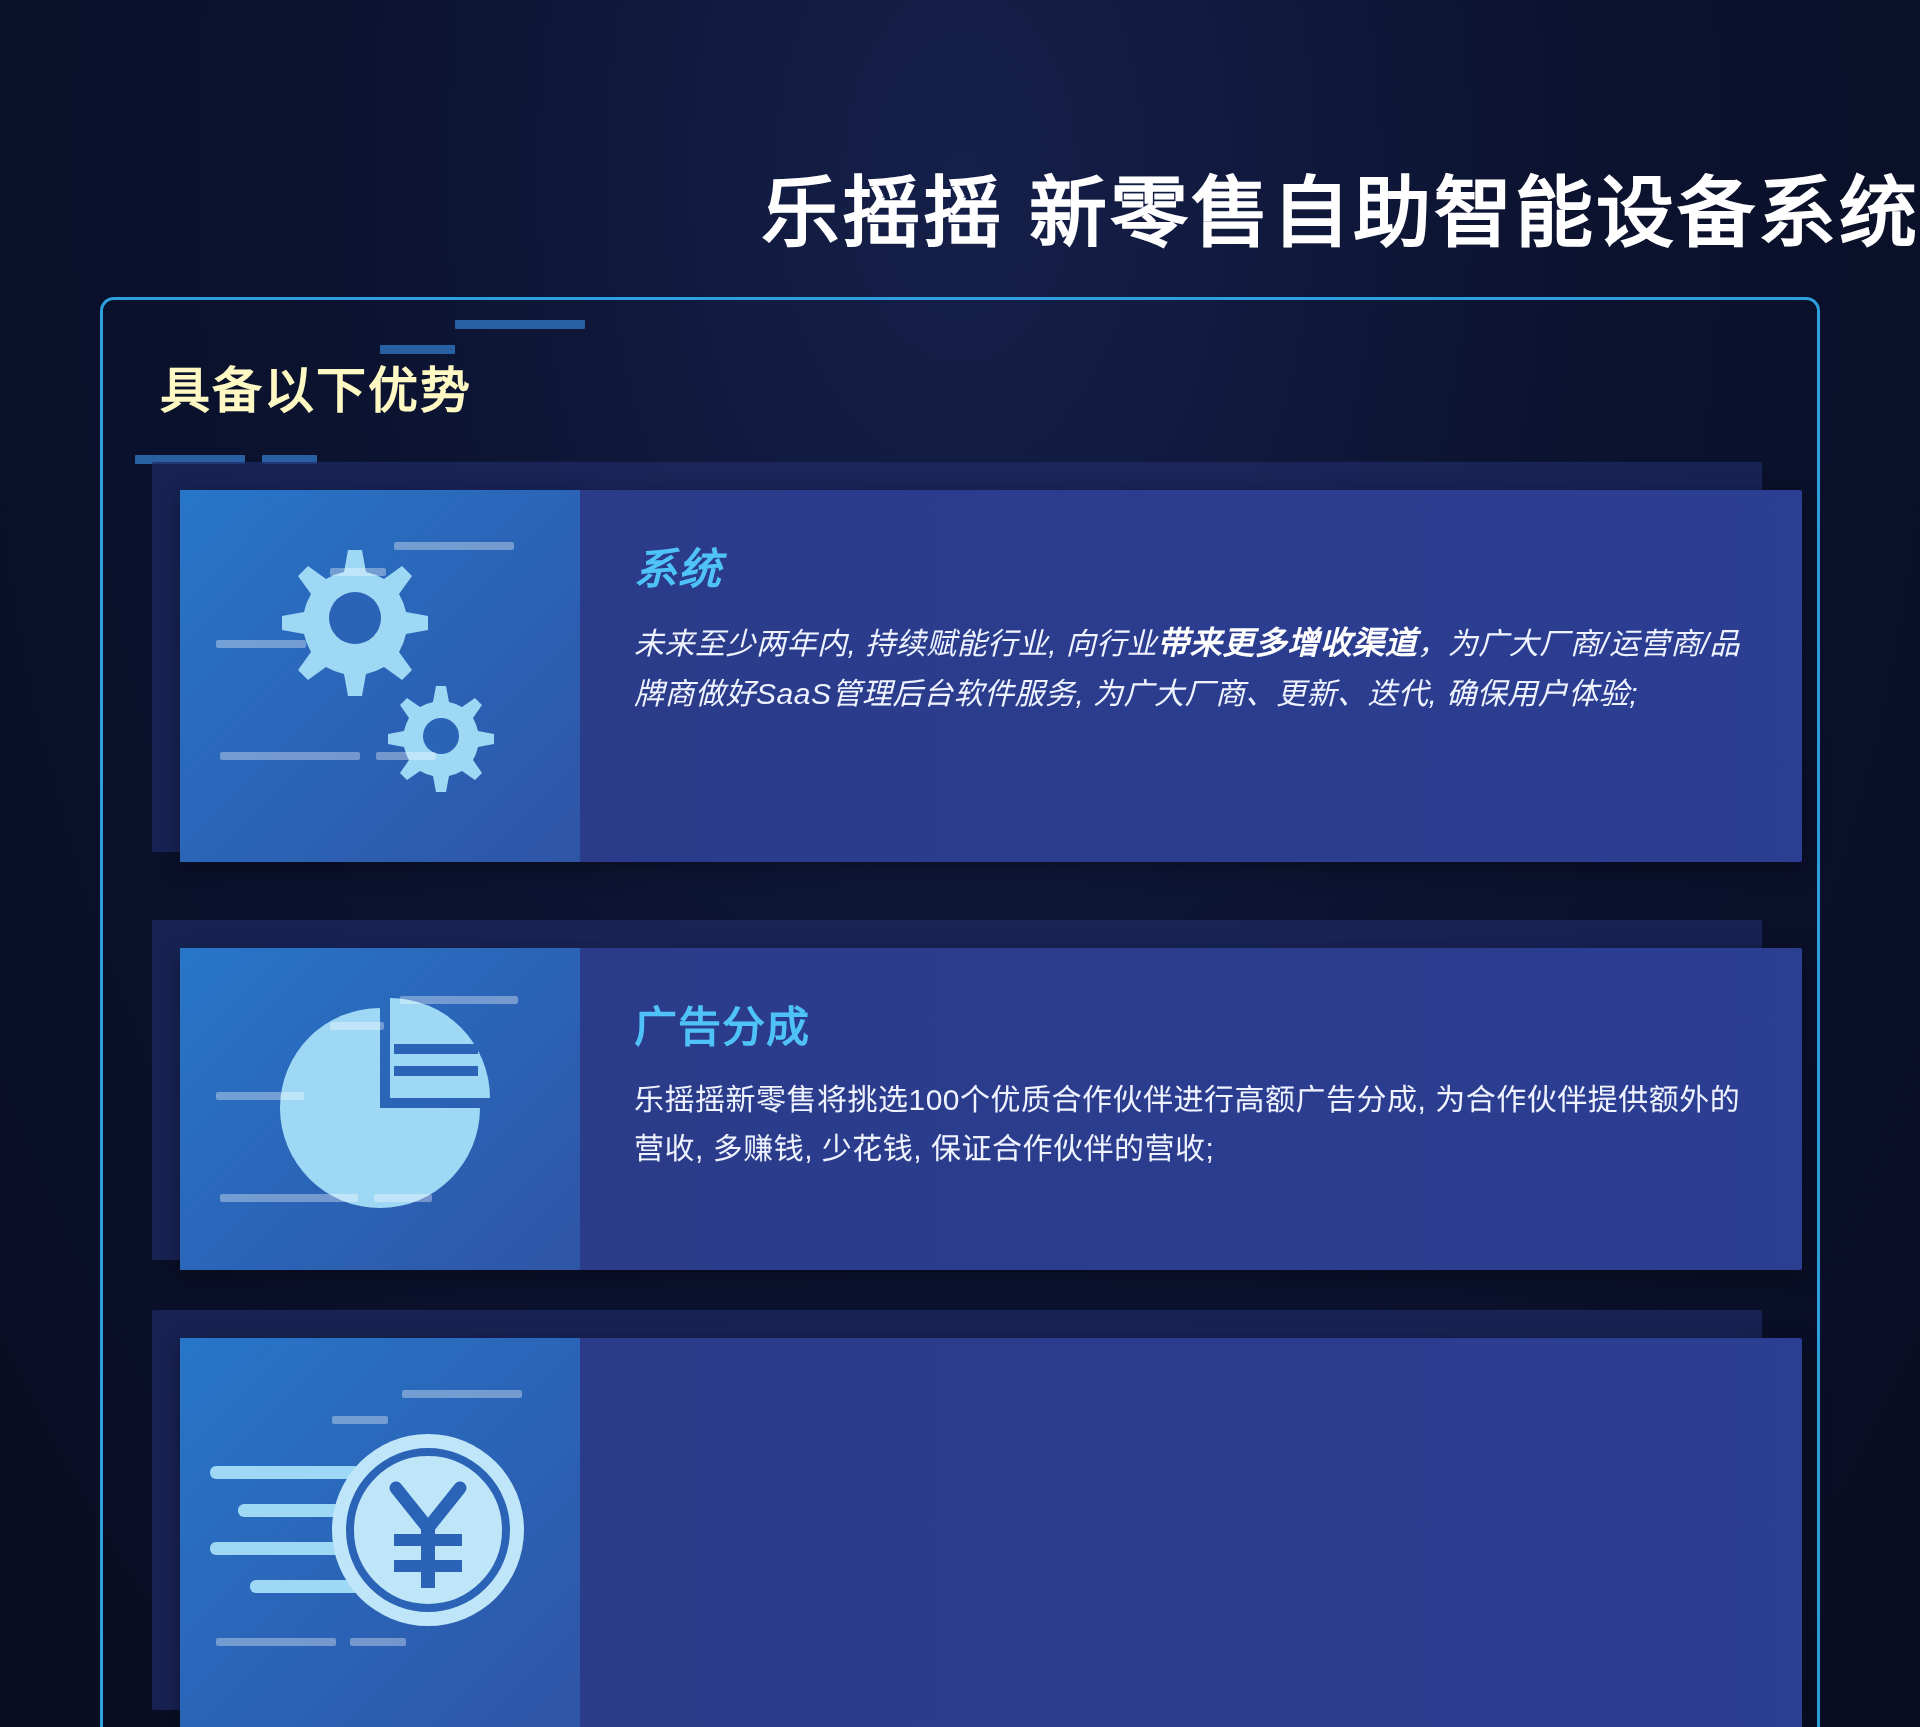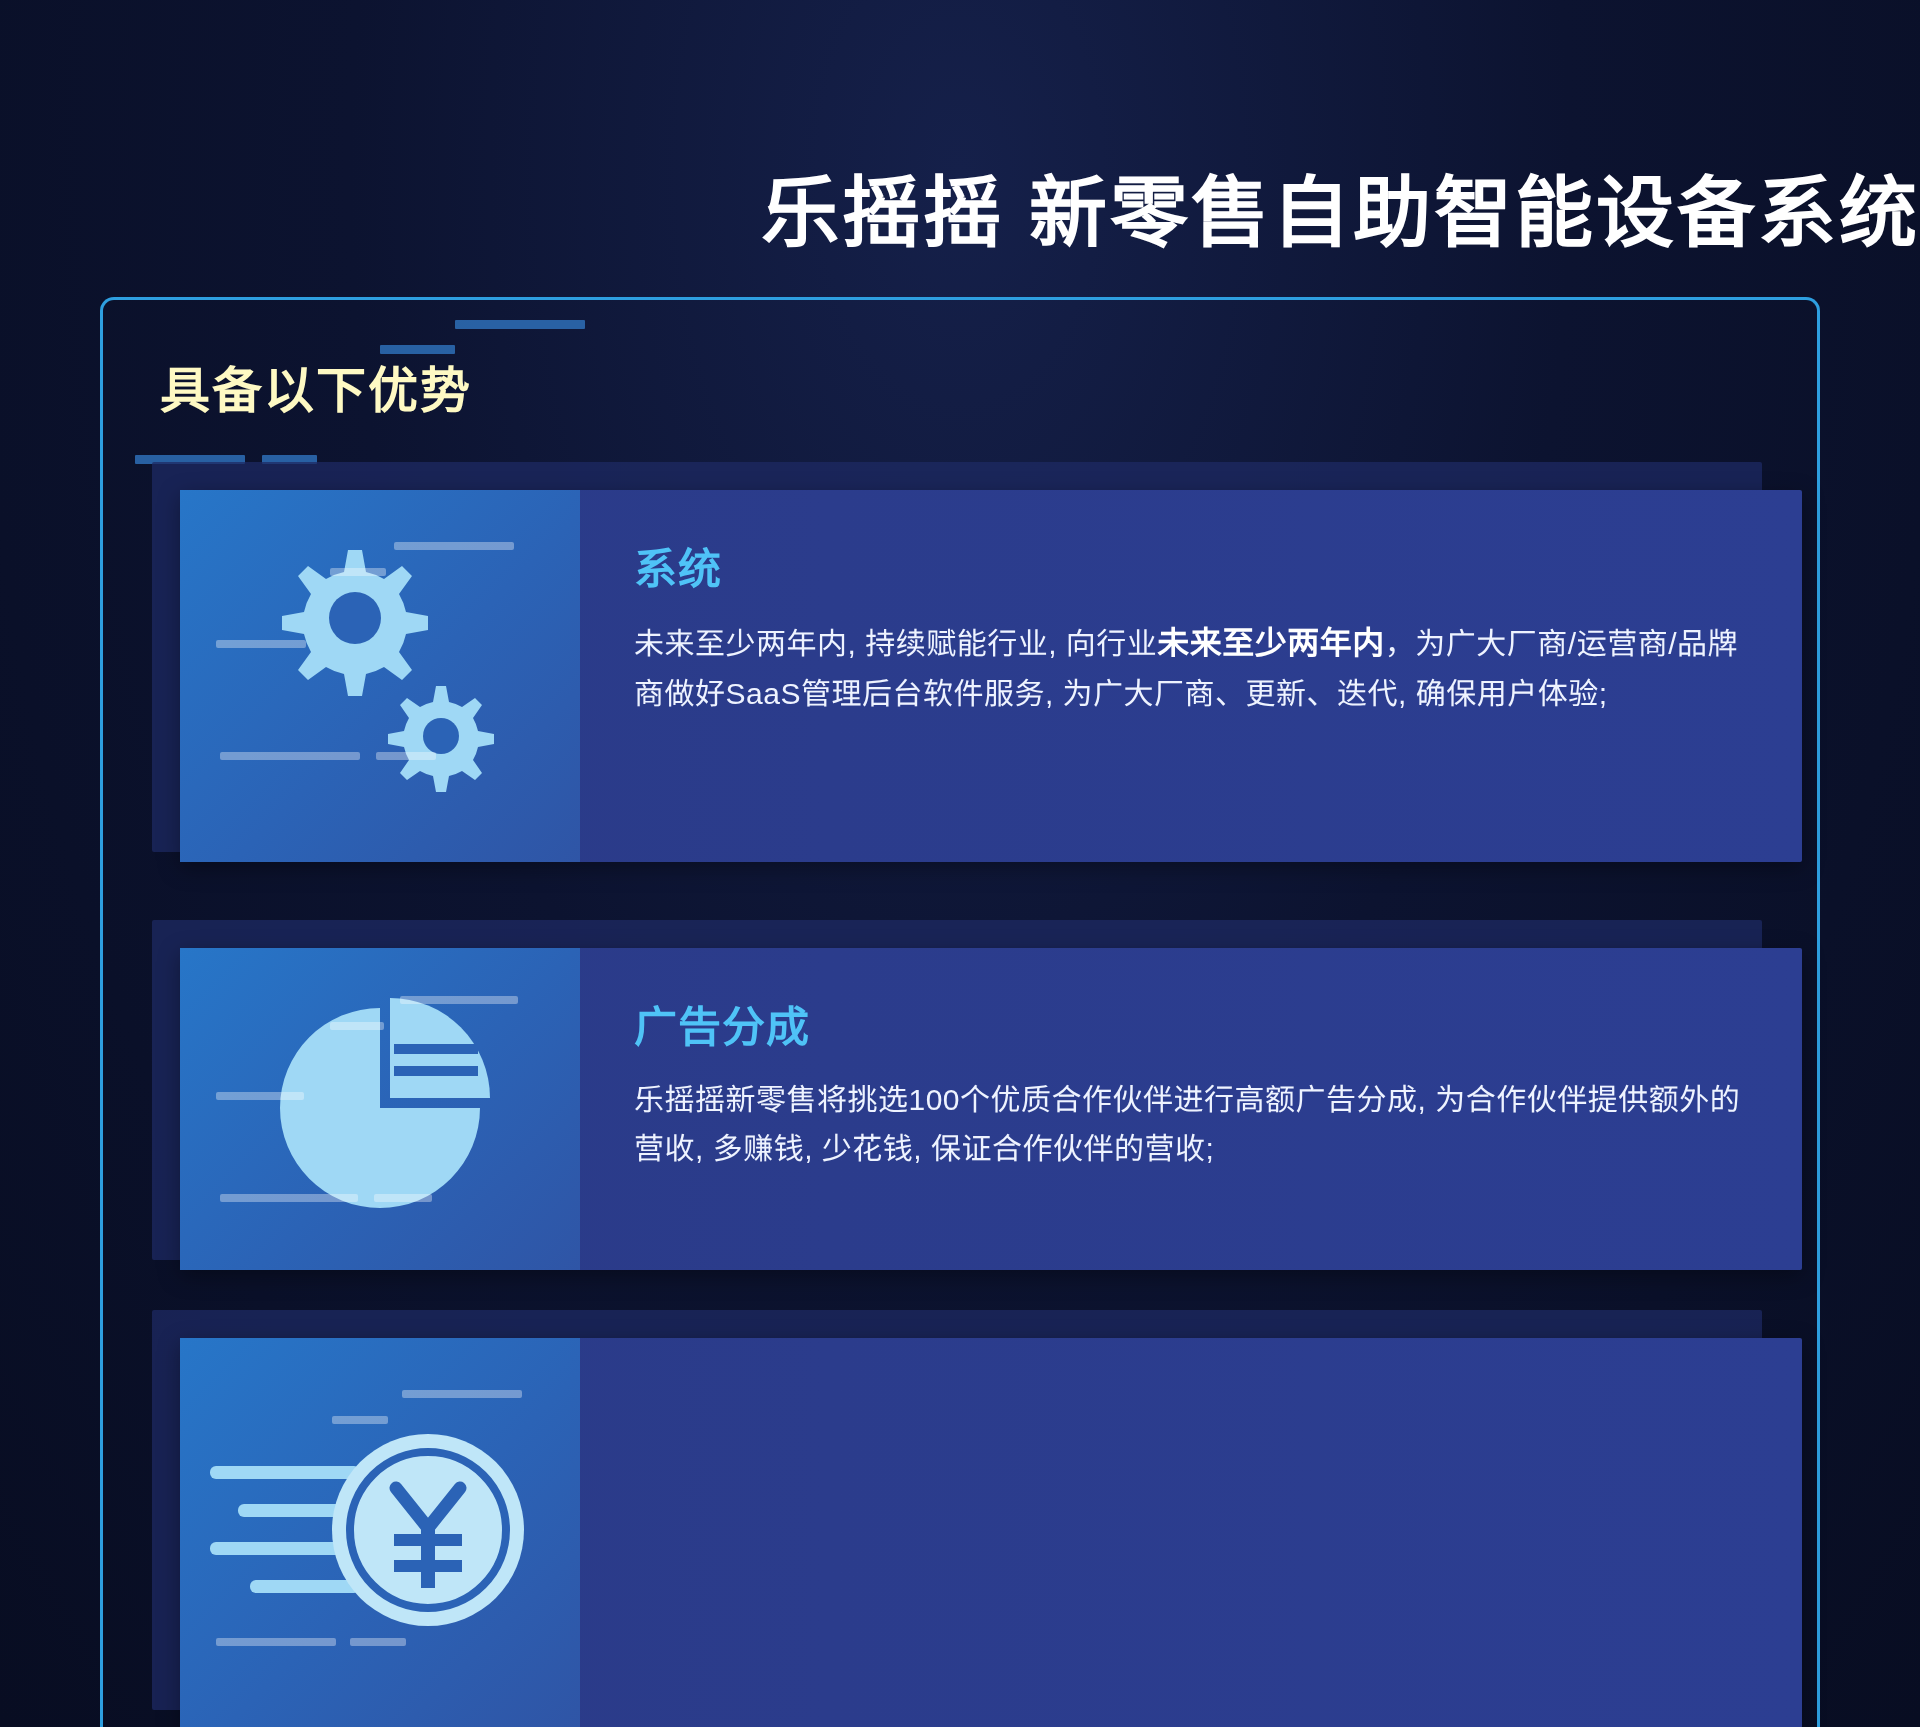--- a/index.html
+++ b/index.html
@@ -138,39 +138,39 @@
 
 <div class="section-heading">具备以下优势</div>
 
 <div class="dash" style="left:455px; top:320px; width:130px;"></div>
 <div class="dash" style="left:380px; top:345px; width:75px;"></div>
 <div class="dash" style="left:135px; top:455px; width:110px;"></div>
 <div class="dash" style="left:262px; top:455px; width:55px;"></div>
 
 <div class="card-wrap" style="top:462px; height:420px;">
   <div class="card-shadow" style="width:1610px; height:390px;"></div>
-  <div class="card" style="height:372px;">
+  <div class="card" style="height:372px;font-style:italic;">
     <div class="card-icon">
       <div class="icon-dash" style="left:214px; top:52px; width:120px;"></div>
       <div class="icon-dash" style="left:150px; top:78px; width:56px;"></div>
       <div class="icon-dash" style="left:36px; top:150px; width:90px;"></div>
       <div class="icon-dash" style="left:40px; top:262px; width:140px;"></div>
       <div class="icon-dash" style="left:196px; top:262px; width:60px;"></div>
       <svg width="400" height="372" viewBox="0 0 400 372" aria-hidden="true">
         <g fill="#9fd8f5">
           <path d="M168 60 l14 0 4 22 a60 60 0 0 1 18 7 l18-13 10 10 -13 18 a60 60 0 0 1 7 18 l22 4 0 14 -22 4 a60 60 0 0 1 -7 18 l13 18 -10 10 -18-13 a60 60 0 0 1 -18 7 l-4 22 -14 0 -4-22 a60 60 0 0 1 -18-7 l-18 13 -10-10 13-18 a60 60 0 0 1 -7-18 l-22-4 0-14 22-4 a60 60 0 0 1 7-18 l-13-18 10-10 18 13 a60 60 0 0 1 18-7 z"></path>
           <circle cx="175" cy="128" r="26" fill="#2b63b6"></circle>
           <path d="M256 196 l10 0 3 16 a44 44 0 0 1 13 5 l13-9 7 7 -9 13 a44 44 0 0 1 5 13 l16 3 0 10 -16 3 a44 44 0 0 1 -5 13 l9 13 -7 7 -13-9 a44 44 0 0 1 -13 5 l-3 16 -10 0 -3-16 a44 44 0 0 1 -13-5 l-13 9 -7-7 9-13 a44 44 0 0 1 -5-13 l-16-3 0-10 16-3 a44 44 0 0 1 5-13 l-9-13 7-7 13 9 a44 44 0 0 1 13-5 z"></path>
           <circle cx="261" cy="246" r="18" fill="#2b63b6"></circle>
         </g>
       </svg>
     </div>
     <div class="card-body">
       <div class="card-title">系统</div>
-      <p class="card-text"><span>未来至少两年内, 持续赋能行业, 向行业</span><span class="emph">未来至少两年内</span><span>，为广大厂商/运营商/品牌商做好SaaS管理后台软件服务, 为广大厂商、更新、迭代, 确保用户体验;</span></p>
+      <p class="card-text"><span>未来至少两年内, 持续赋能行业, 向行业</span><span class="emph">带来更多增收渠道</span><span>，为广大厂商/运营商/品牌商做好SaaS管理后台软件服务, 为广大厂商、更新、迭代, 确保用户体验;</span></p>
     </div>
   </div>
 </div>
 
 <div class="card-wrap" style="top:920px; height:370px;padding-left:32px;">
   <div class="card-shadow" style="width:1610px; height:340px;"></div>
   <div class="card" style="height:322px;">
     <div class="card-icon">
       <div class="icon-dash" style="left:220px; top:48px; width:118px;"></div>
       <div class="icon-dash" style="left:150px; top:74px; width:54px;"></div>

